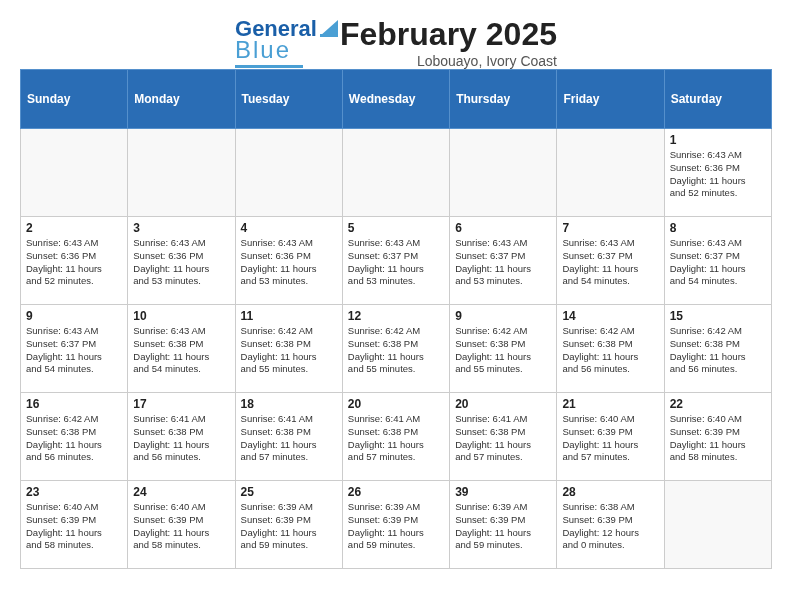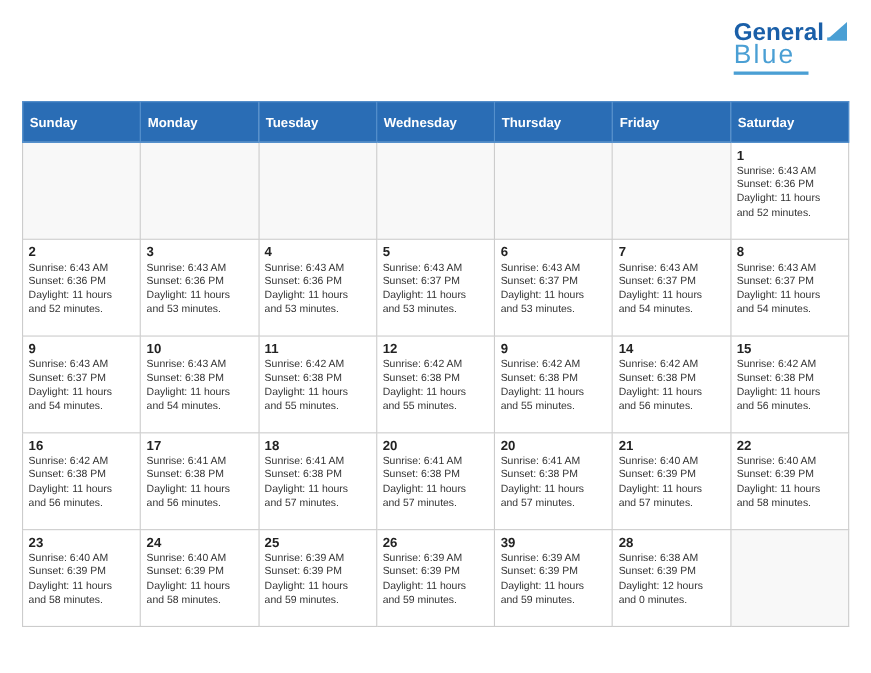--- a/index.html
+++ b/index.html
@@ -9,22 +9,22 @@
       width: 792px;
       min-height: 612px;
     }
     .page {
       width: 792px;
       padding: 16px 20px 16px 20px;
     }
     .header {
       display: flex;
       align-items: flex-start;
-      justify-content: flex-end;
-      margin-bottom: 24px;
+      justify-content: center;
+      margin-bottom: 0;
     }
     .logo {
       display: flex;
       flex-direction: column;
       align-items: flex-start;
     }
     .title-block {
       text-align: right;
     }
     .month-year {
@@ -38,21 +38,21 @@
     }
     .calendar {
       width: 100%;
       border-collapse: collapse;
     }
     .calendar th {
       background: #2a6db5;
       color: #fff;
       font-size: 12px;
       font-weight: bold;
-      padding: 11px 6px;
+      padding: 22px 6px;
       text-align: left;
       border: 1px solid #5590cc;
     }
     .calendar td {
       border: 1px solid #ccc;
       vertical-align: top;
       padding: 4px 5px;
       width: calc(100%/7);
       height: 88px;
       font-size: 10px;
@@ -87,20 +87,22 @@
           <polygon points="2,20 20,4 20,20" fill="#4a9fd4"></polygon>
           <rect x="2" y="18" width="18" height="3" fill="#4a9fd4"></rect>
         </svg>
       </div>
       <div style="display:flex;align-items:center;margin-top:-6px;">
         <span style="font-size:24px;font-weight:normal;color:#4a9fd4;letter-spacing:2px;">Blue</span>
       </div>
       <div style="width:68px;height:2.5px;background:#4a9fd4;margin-top:1px;"></div>
     </div>
     <div class="title-block">
+      <div class="month-year">February 2025</div>
+      <div class="location">Lobouayo, Ivory Coast</div>
     </div>
   </div>
 
   <table class="calendar">
     <thead>
       <tr>
         <th>Sunday</th>
         <th>Monday</th>
         <th>Tuesday</th>
         <th>Wednesday</th>

